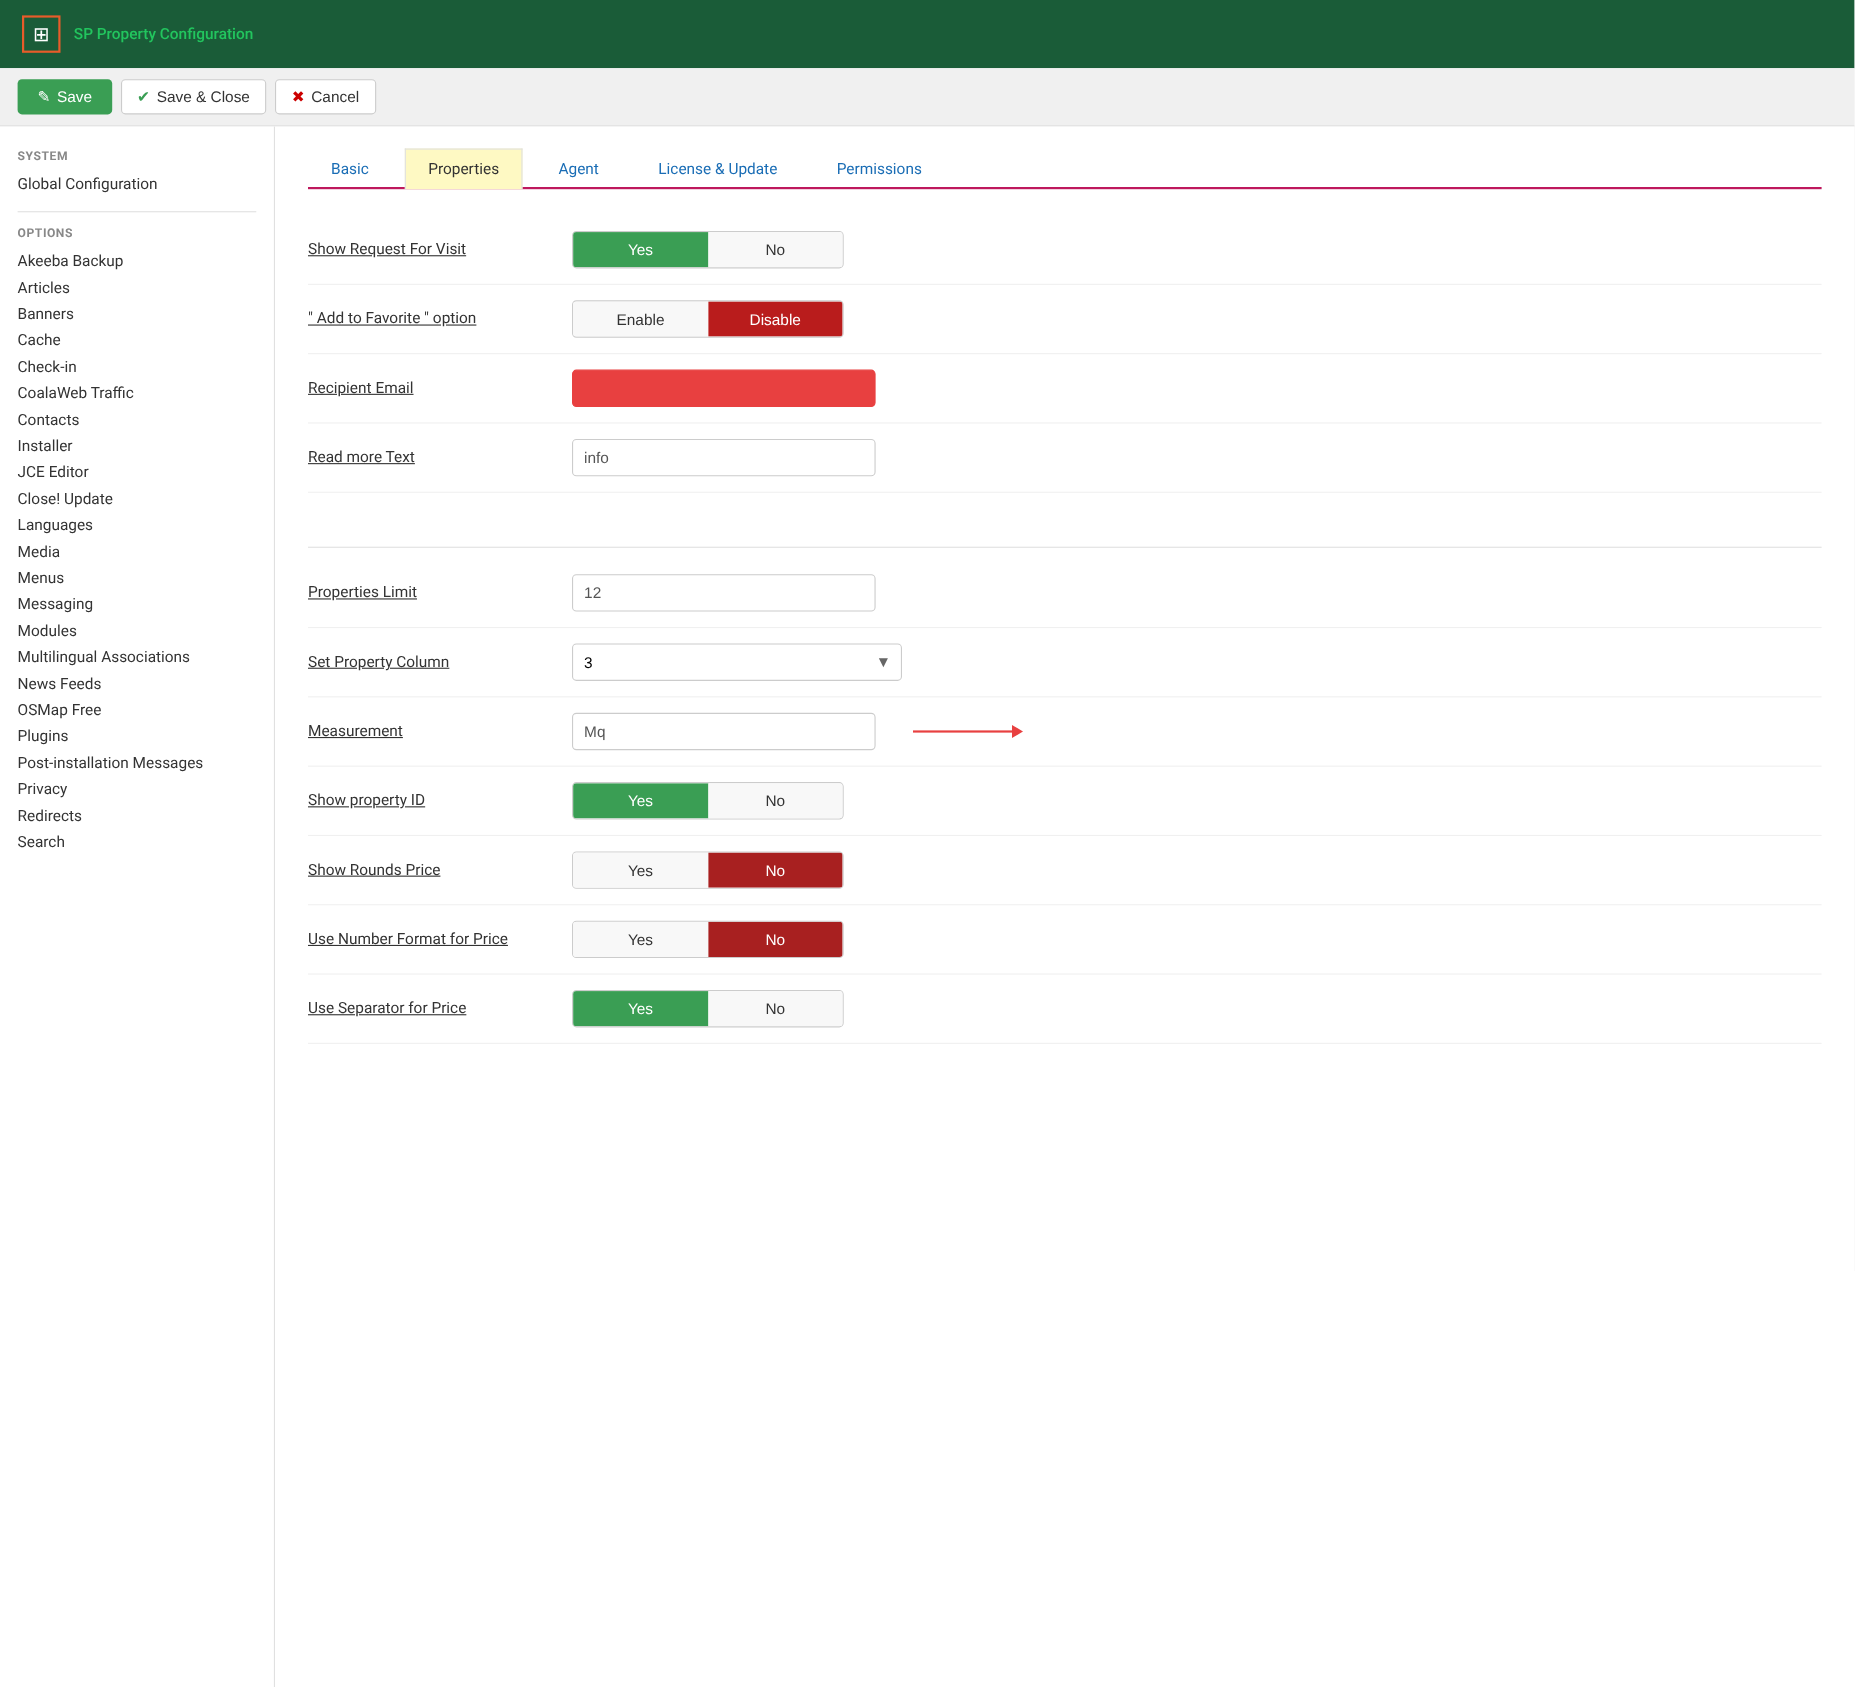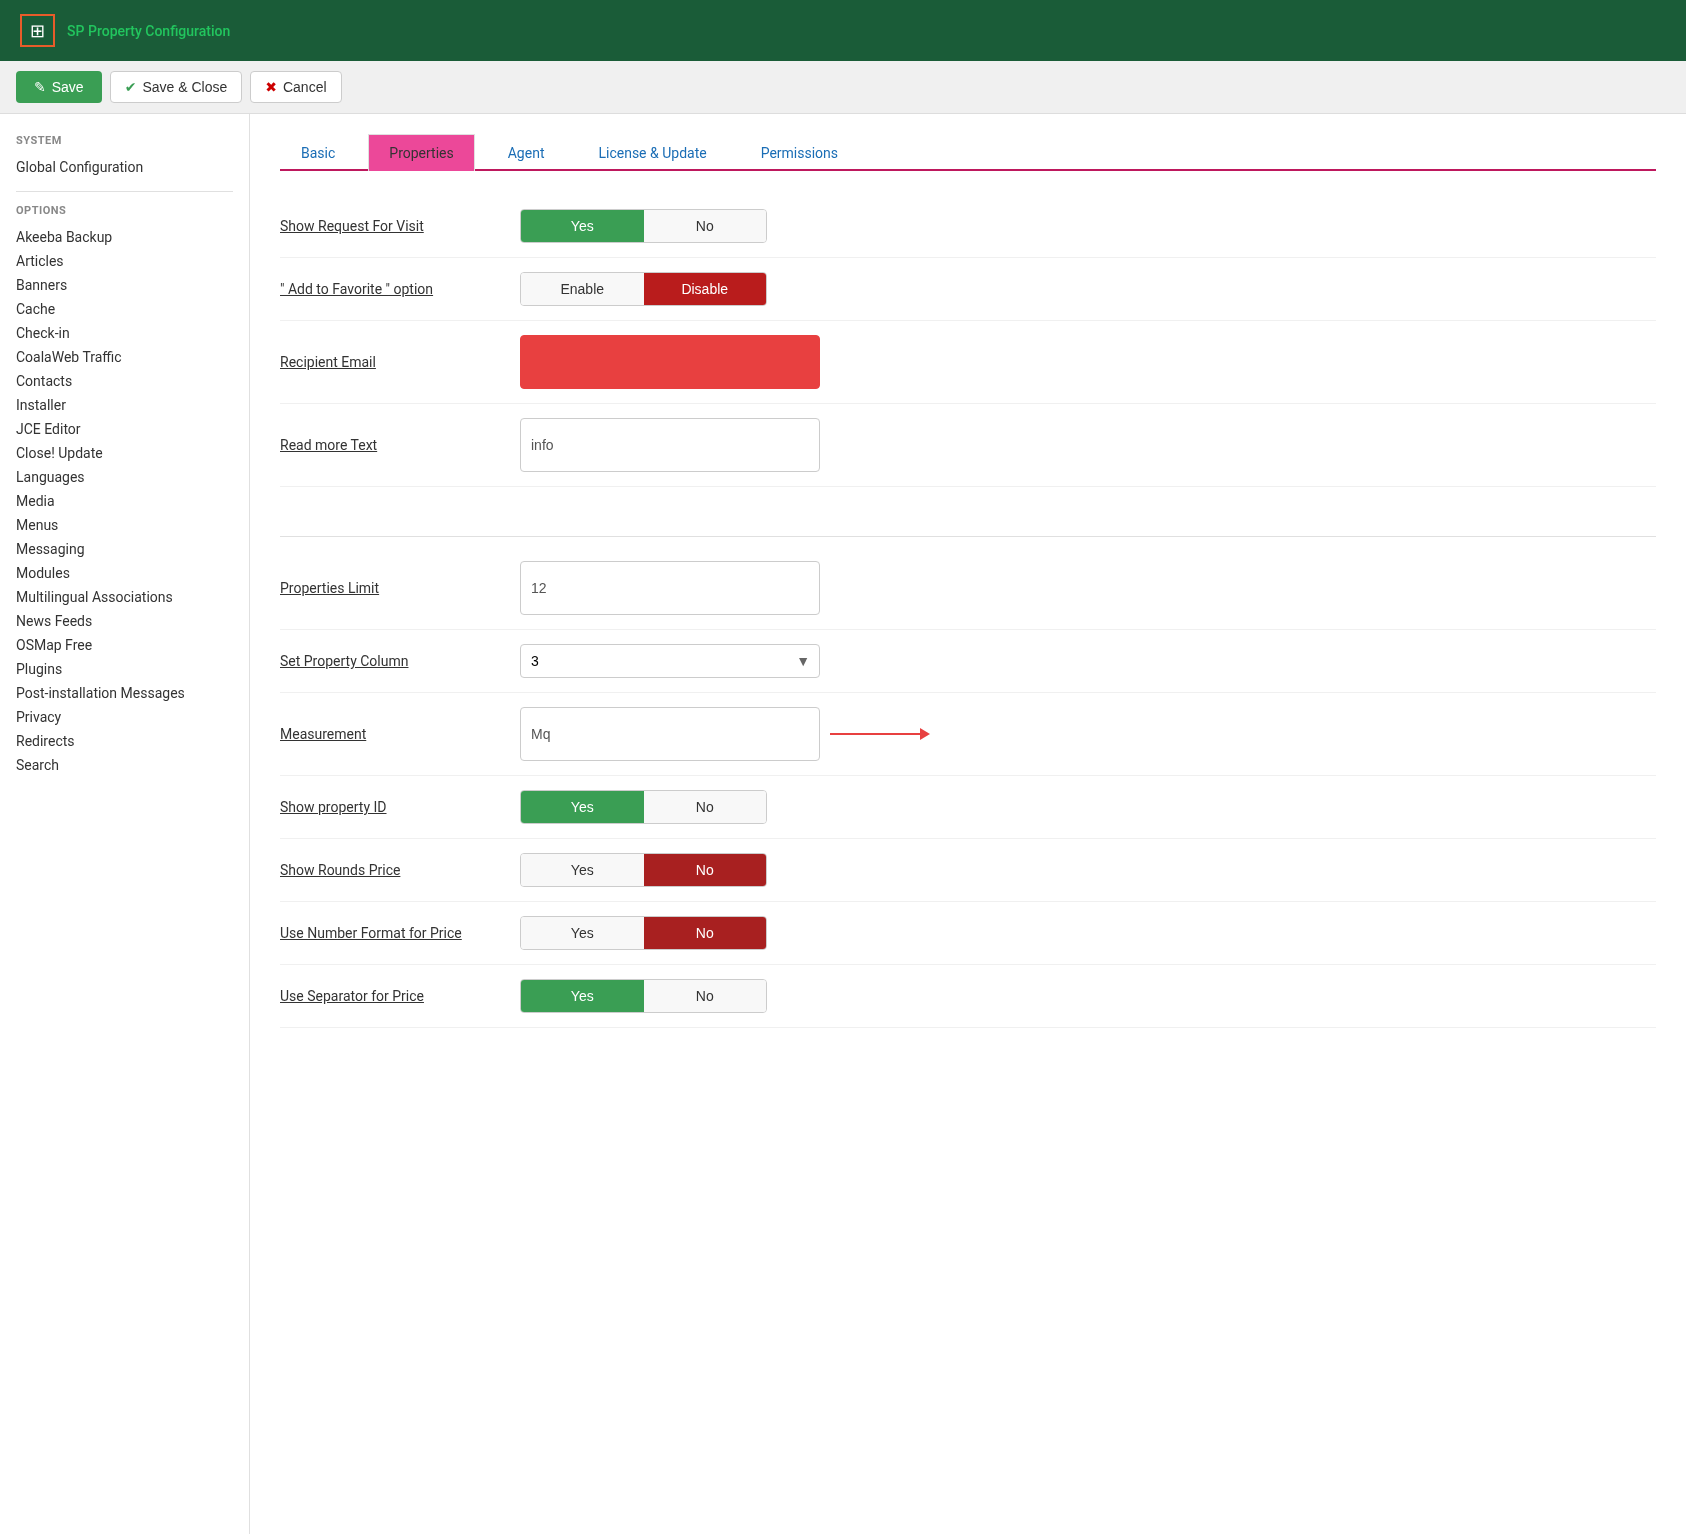--- a/index.html
+++ b/index.html
@@ -111,21 +111,21 @@
       font-size: 14px;
       color: #1a6db5;
       text-decoration: none;
       border: 1px solid transparent;
       border-bottom: none;
       margin-bottom: -2px;
     }
     .tab.active {
       color: #333;
       border-color: #e0e0e0;
-      background: #ec4899;
+      background: #fef9c3;
       border-bottom-color: white;
     }
 
     .form-section {
       margin-bottom: 30px;
     }
     .form-row {
       display: flex;
       align-items: center;
       padding: 14px 0;
@@ -167,22 +167,22 @@
     .toggle-btn.active-no {
       background: #a82020;
       color: white;
     }
     .toggle-btn.active-disable {
       background: #b91c1c;
       color: white;
     }
 
     .text-input {
-      width: 300px;
-      padding: 18px 10px;
+      width: 276px;
+      padding: 8px 10px;
       border: 1px solid #ccc;
       border-radius: 4px;
       font-size: 14px;
       color: #555;
     }
     .text-input.email-input {
       background: #e84040;
       border-color: #e84040;
     }
 

